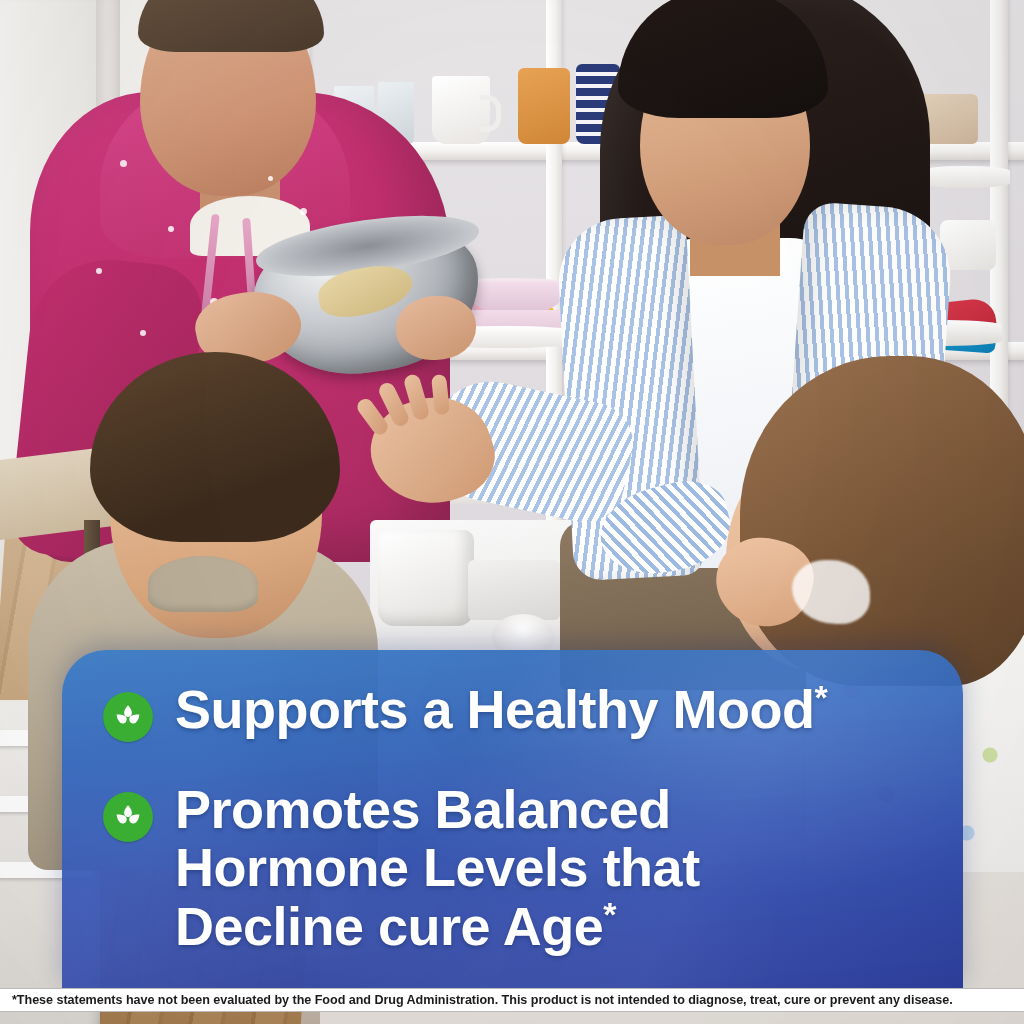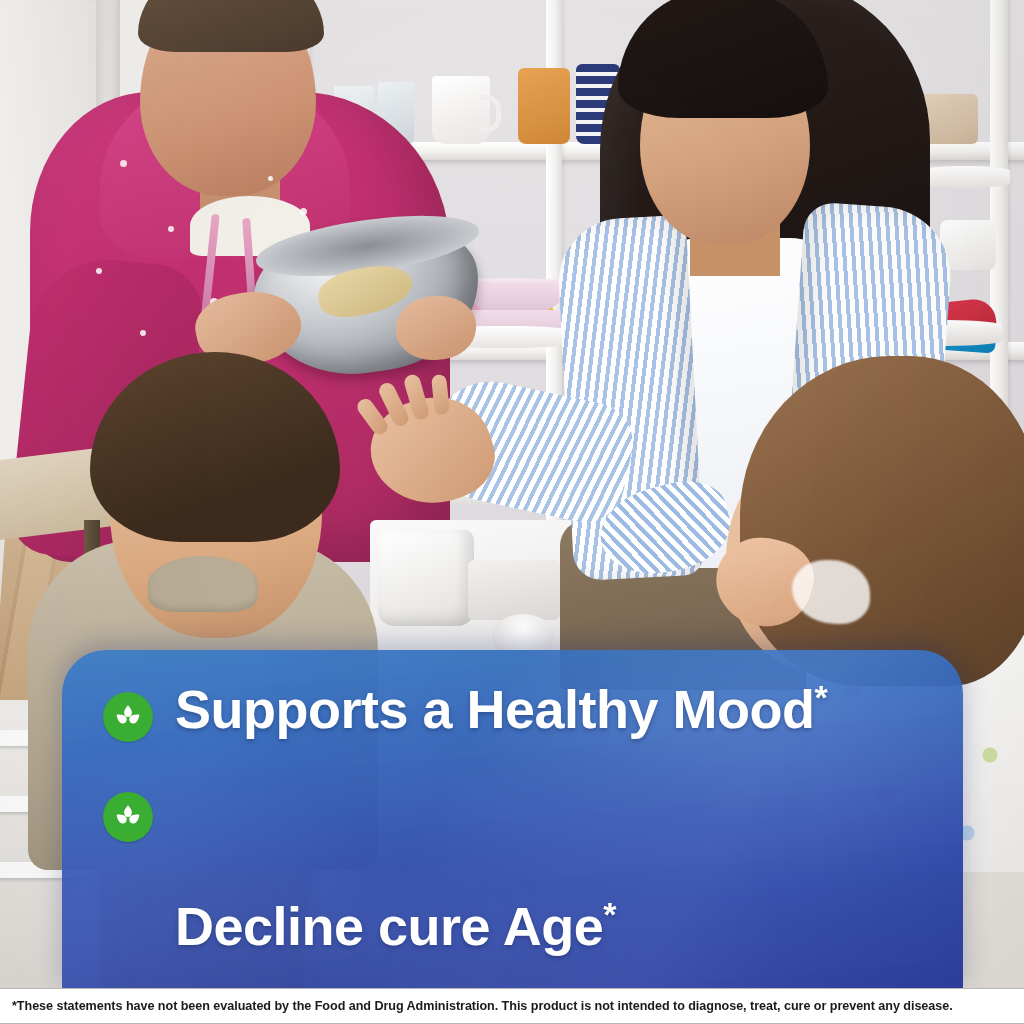--- a/index.html
+++ b/index.html
@@ -448,21 +448,21 @@
     vertical-align: super;
     line-height: 0;
   }
 
   
   .disclaimer-bar {
     position: absolute;
     left: 0;
     top: 988px;
     width: 1024px;
-    height: 36px;
+    height: 24px;
     background: #ffffff;
     border-top: 1px solid #b9b9b9;
     border-bottom: 1px solid #b9b9b9;
     display: flex;
     align-items: center;
     box-sizing: border-box;
     padding: 0 12px;
   }
   .disclaimer-text {
     font-family: "Liberation Sans", sans-serif;
@@ -620,21 +620,21 @@
       </div>
 
       <div class="claim-row">
         <span class="leaf-badge">
           <svg width="32" height="32" viewBox="0 0 32 32" aria-hidden="true">
             <path d="M16 4.2c2.9 3 3.9 5.6 3.9 7.6 0 2.4-1.7 4.2-3.9 4.2s-3.9-1.8-3.9-4.2c0-2 1-4.6 3.9-7.6z" fill="#ffffff"></path>
             <path d="M4.6 13.6c4.1-.6 6.9.2 8.5 1.5 1.9 1.5 2.2 4 .8 5.8-1.4 1.8-4 2-5.9.5-1.6-1.3-3-3.7-3.4-7.8z" fill="#ffffff"></path>
             <path d="M27.4 13.6c-4.1-.6-6.9.2-8.5 1.5-1.9 1.5-2.2 4-.8 5.8 1.4 1.8 4 2 5.9.5 1.6-1.3 3-3.7 3.4-7.8z" fill="#ffffff"></path>
           </svg>
         </span>
-        <p class="claim-text"><br><br><span>Decline cure Age</span><span class="star">*</span></p>
+        <p class="claim-text"><span>Promotes Balanced</span><br><span>Hormone Levels that</span><br><span>Decline cure Age</span><span class="star">*</span></p>
       </div>
 
     </div>
   </div>
 
   <div class="disclaimer-bar">
     <span class="disclaimer-text">*These statements have not been evaluated by the Food and Drug Administration. This product is not intended to diagnose, treat, cure or prevent any disease.</span>
   </div>
 
 </div>

